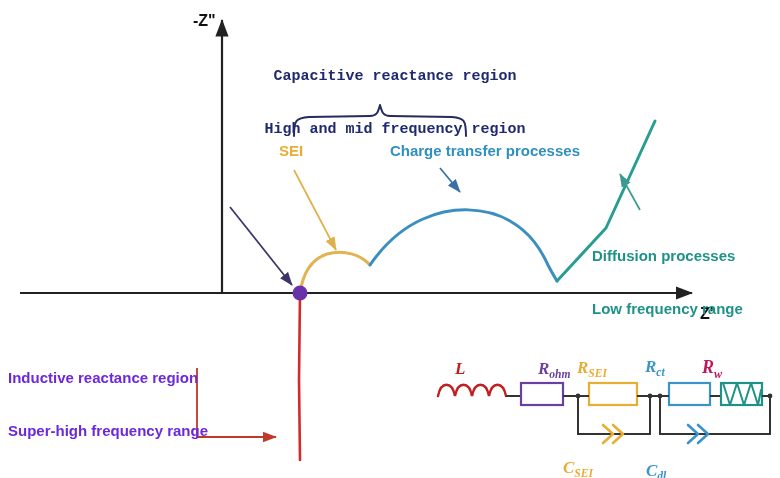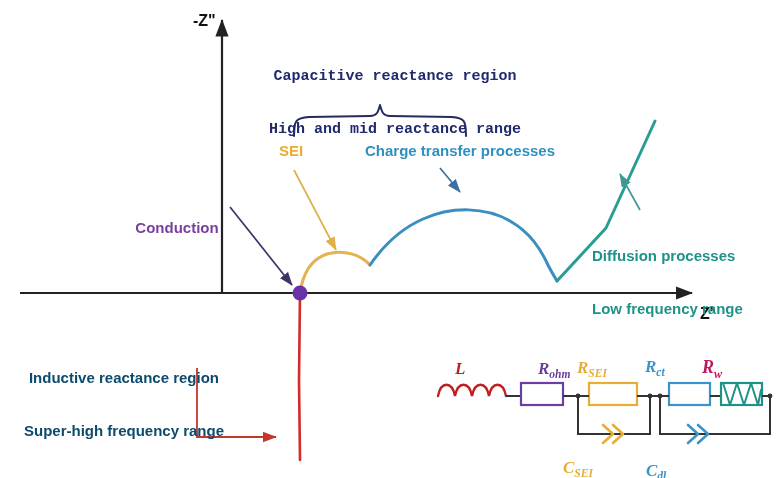--- a/index.html
+++ b/index.html
@@ -39,33 +39,33 @@
   #cap-region {
     left: 250px; top: 33px; width: 290px;
     font-size: 15px; color: #1f2a6e; text-align: center; font-family: Liberation Mono, monospace;
   }
   #sei-label {
     left: 265px; top: 142px; width: 52px;
     font-size: 15px; color: #e8ad34; text-align: center;
   }
   #ct-label {
     left: 340px; top: 142px; width: 240px;
-    font-size: 15px; color: #2f90bf; text-align: center;
+    font-size: 15px; color: #2f90bf; text-align: right;
   }
   #conduction-label {
     left: 108px; top: 184px; width: 138px;
     font-size: 15px; color: #7a3f9d; text-align: center;
   }
   #diffusion-label {
     left: 592px; top: 212px; width: 190px;
     font-size: 15px; color: #1f9288; text-align: left;
   }
   #inductive-label {
     left: 8px; top: 334px; width: 232px;
-    font-size: 15px; color: #0c4a6e; text-align: center;
+    font-size: 15px; color: #6d28d9; text-align: left;
   }
   #axis-y-label {
     left: 193px; top: 12px;
     font-size: 16px; color: #111111;
   }
   #axis-x-label {
     left: 700px; top: 305px;
     font-size: 16px; color: #111111;
   }
 
@@ -182,29 +182,28 @@
       <path d="M660,396 L660,434 L770,434 L770,396" fill="none" stroke="#333333" stroke-width="2"></path>
       <path d="M688,425 L698,434 L688,443 M698,425 L708,434 L698,443" fill="none" stroke="#3a93c9" stroke-width="2.6" stroke-linecap="round" stroke-linejoin="round"></path>
     </g>
   </svg>
 
   <div class="lbl" id="axis-y-label">-Z"</div>
   <div class="lbl" id="axis-x-label">Z'</div>
 
   <div class="lbl center" id="cap-region">
     <div>Capacitive reactance region</div>
-    <div>High and mid reactance range</div>
+    <div>High and mid frequency region</div>
   </div>
 
   <div class="lbl" id="sei-label">SEI</div>
 
   <div class="lbl" id="ct-label">Charge transfer processes</div>
 
   <div class="lbl center" id="conduction-label">
-    <div>Conduction</div>
   </div>
 
   <div class="lbl" id="diffusion-label">
     <div>Diffusion processes</div>
     <div>Low frequency range</div>
   </div>
 
   <div class="lbl" id="inductive-label">
     <div>Inductive reactance region</div>
     <div>Super-high frequency range</div>

